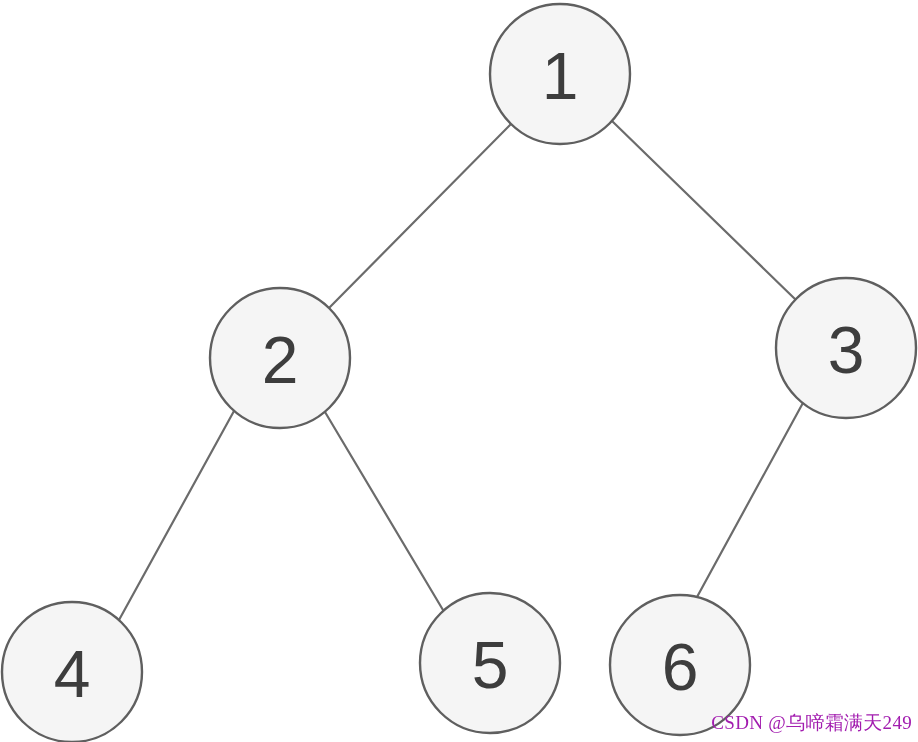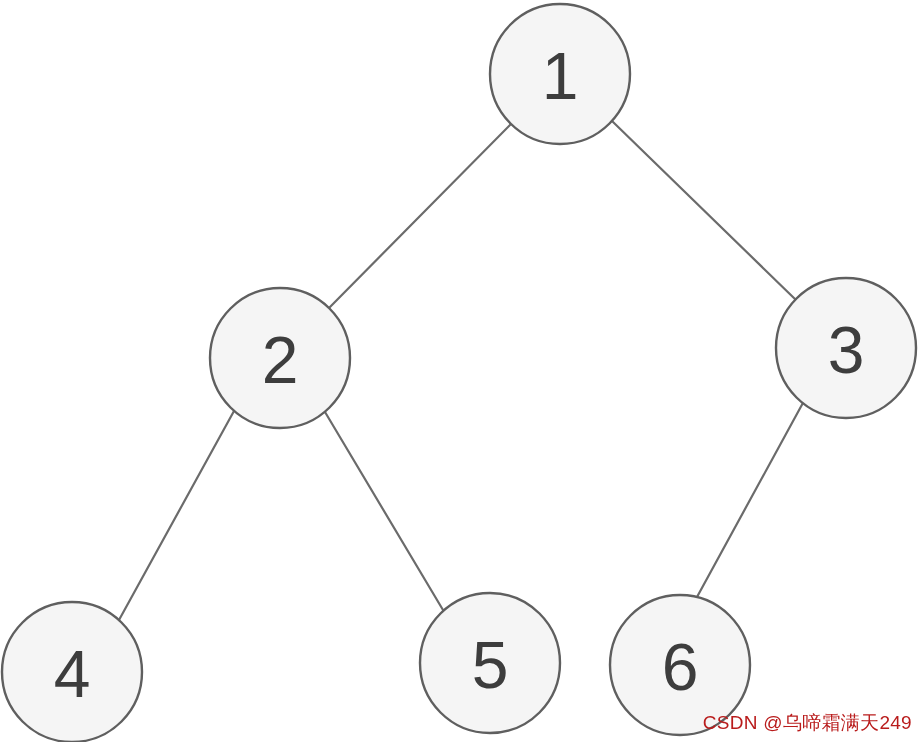--- a/index.html
+++ b/index.html
@@ -40,22 +40,22 @@
     font-family: "Liberation Sans", sans-serif;
     font-size: 66px;
     font-weight: 400;
     text-anchor: middle;
     dominant-baseline: central;
   }
   #watermark {
     position: absolute;
     right: 6px;
     bottom: 6px;
-    color: #b91c1c;
-    font-family: Liberation Sans, sans-serif;
+    color: #a21caf;
+    font-family: Liberation Serif, serif;
     font-size: 19px;
     letter-spacing: 0.3px;
     white-space: nowrap;
     user-select: none;
   }
 </style>
 </head>
 <body>
 
 <div id="canvas" style="background: rgb(255, 255, 255);">

